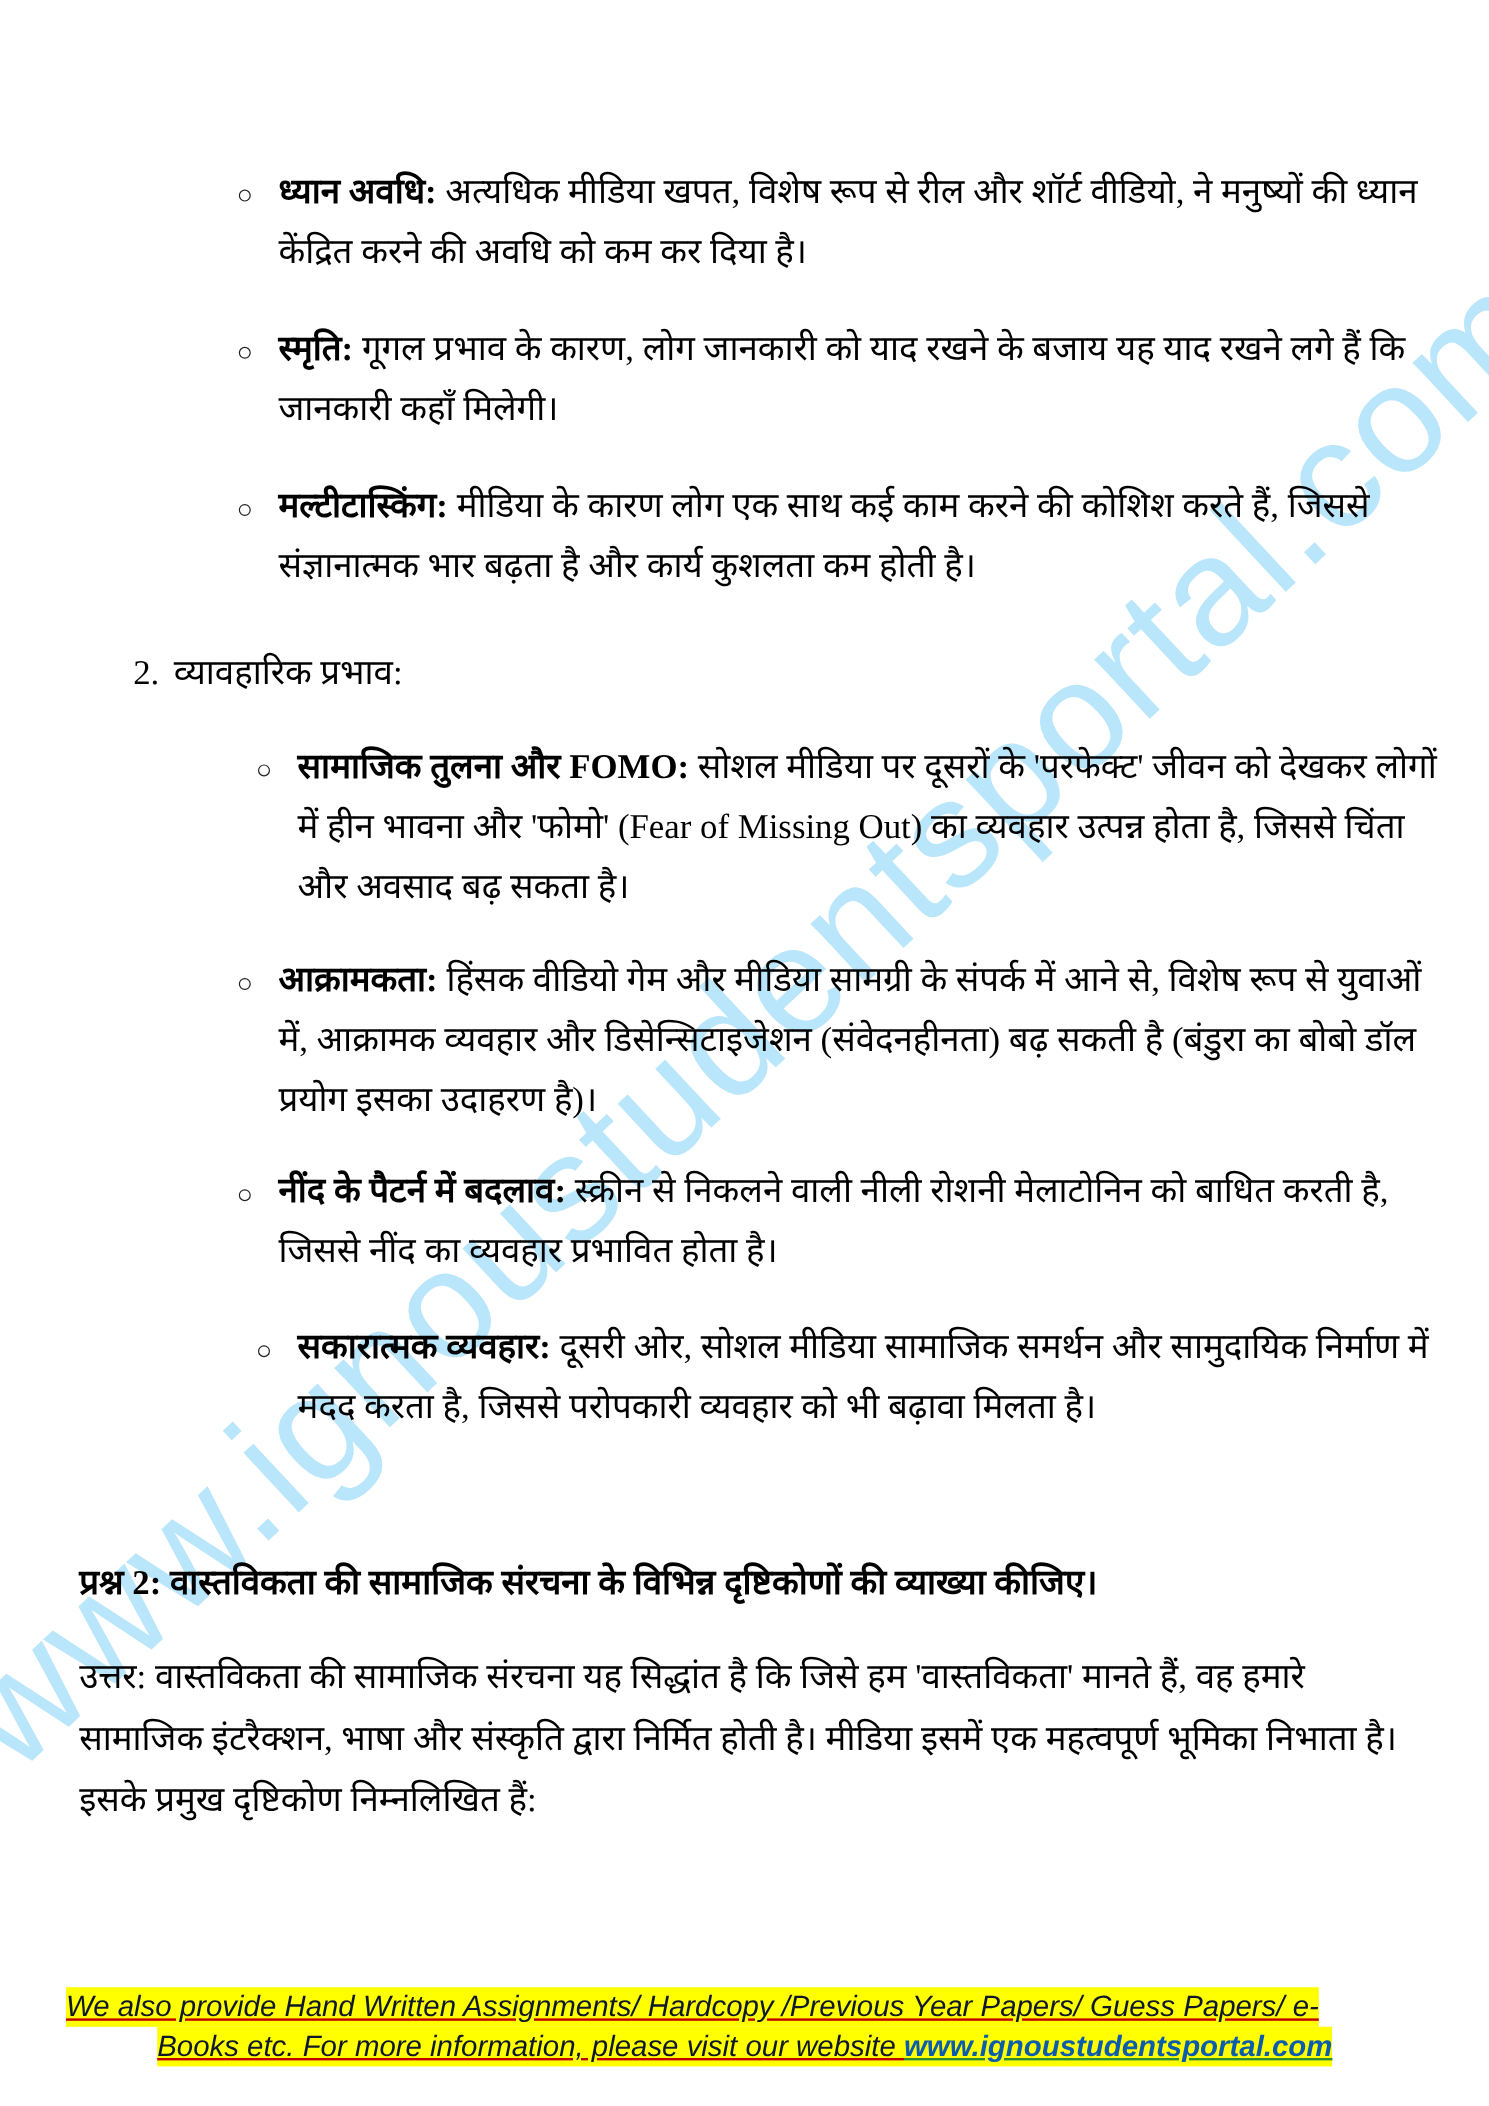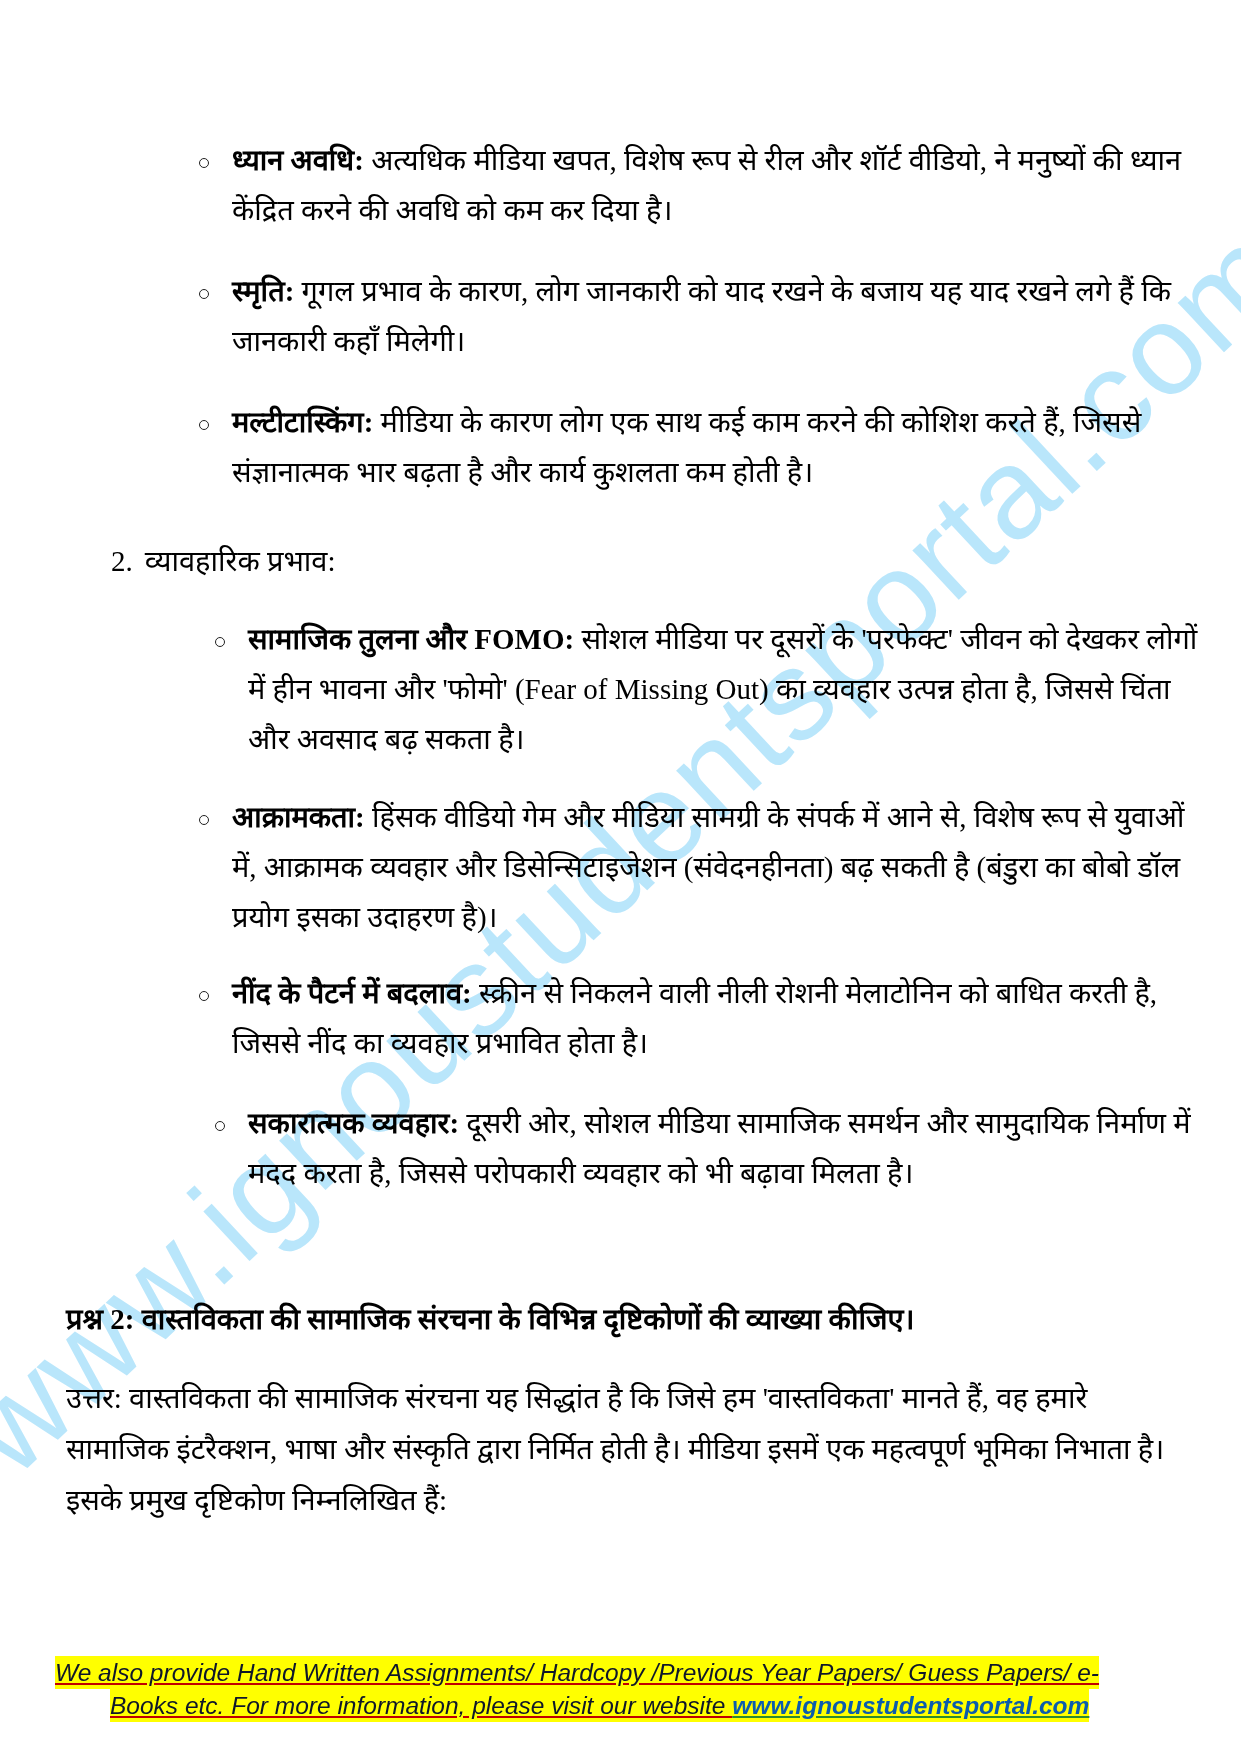--- a/index.html
+++ b/index.html
@@ -54,21 +54,21 @@
   .footer {
     position: absolute; left: 55px; top: 1656px; width: 1120px;
     font-family: "Liberation Sans", "DejaVu Sans", sans-serif;
     font-style: italic; font-size: 24.5px; line-height: 33px;
   }
   .footer .line1, .footer .line2 {
     display: inline-block;
     background: #ffff00;
     white-space: nowrap;
   }
-  .footer .line2 { margin-left: 55px; }
+  .footer .line2 { margin-left: 76px; }
   .footer .red { color: #0f172a; text-decoration: underline; text-decoration-color: #c00000; }
   .footer .site { color: #0b5cad; font-weight: bold; text-decoration: underline; text-decoration-color: #2e8b2e; }
 </style>
 </head>
 <body>
 
 <div class="watermark">www.ignoustudentsportal.com</div>
 
 <div class="content">
 

